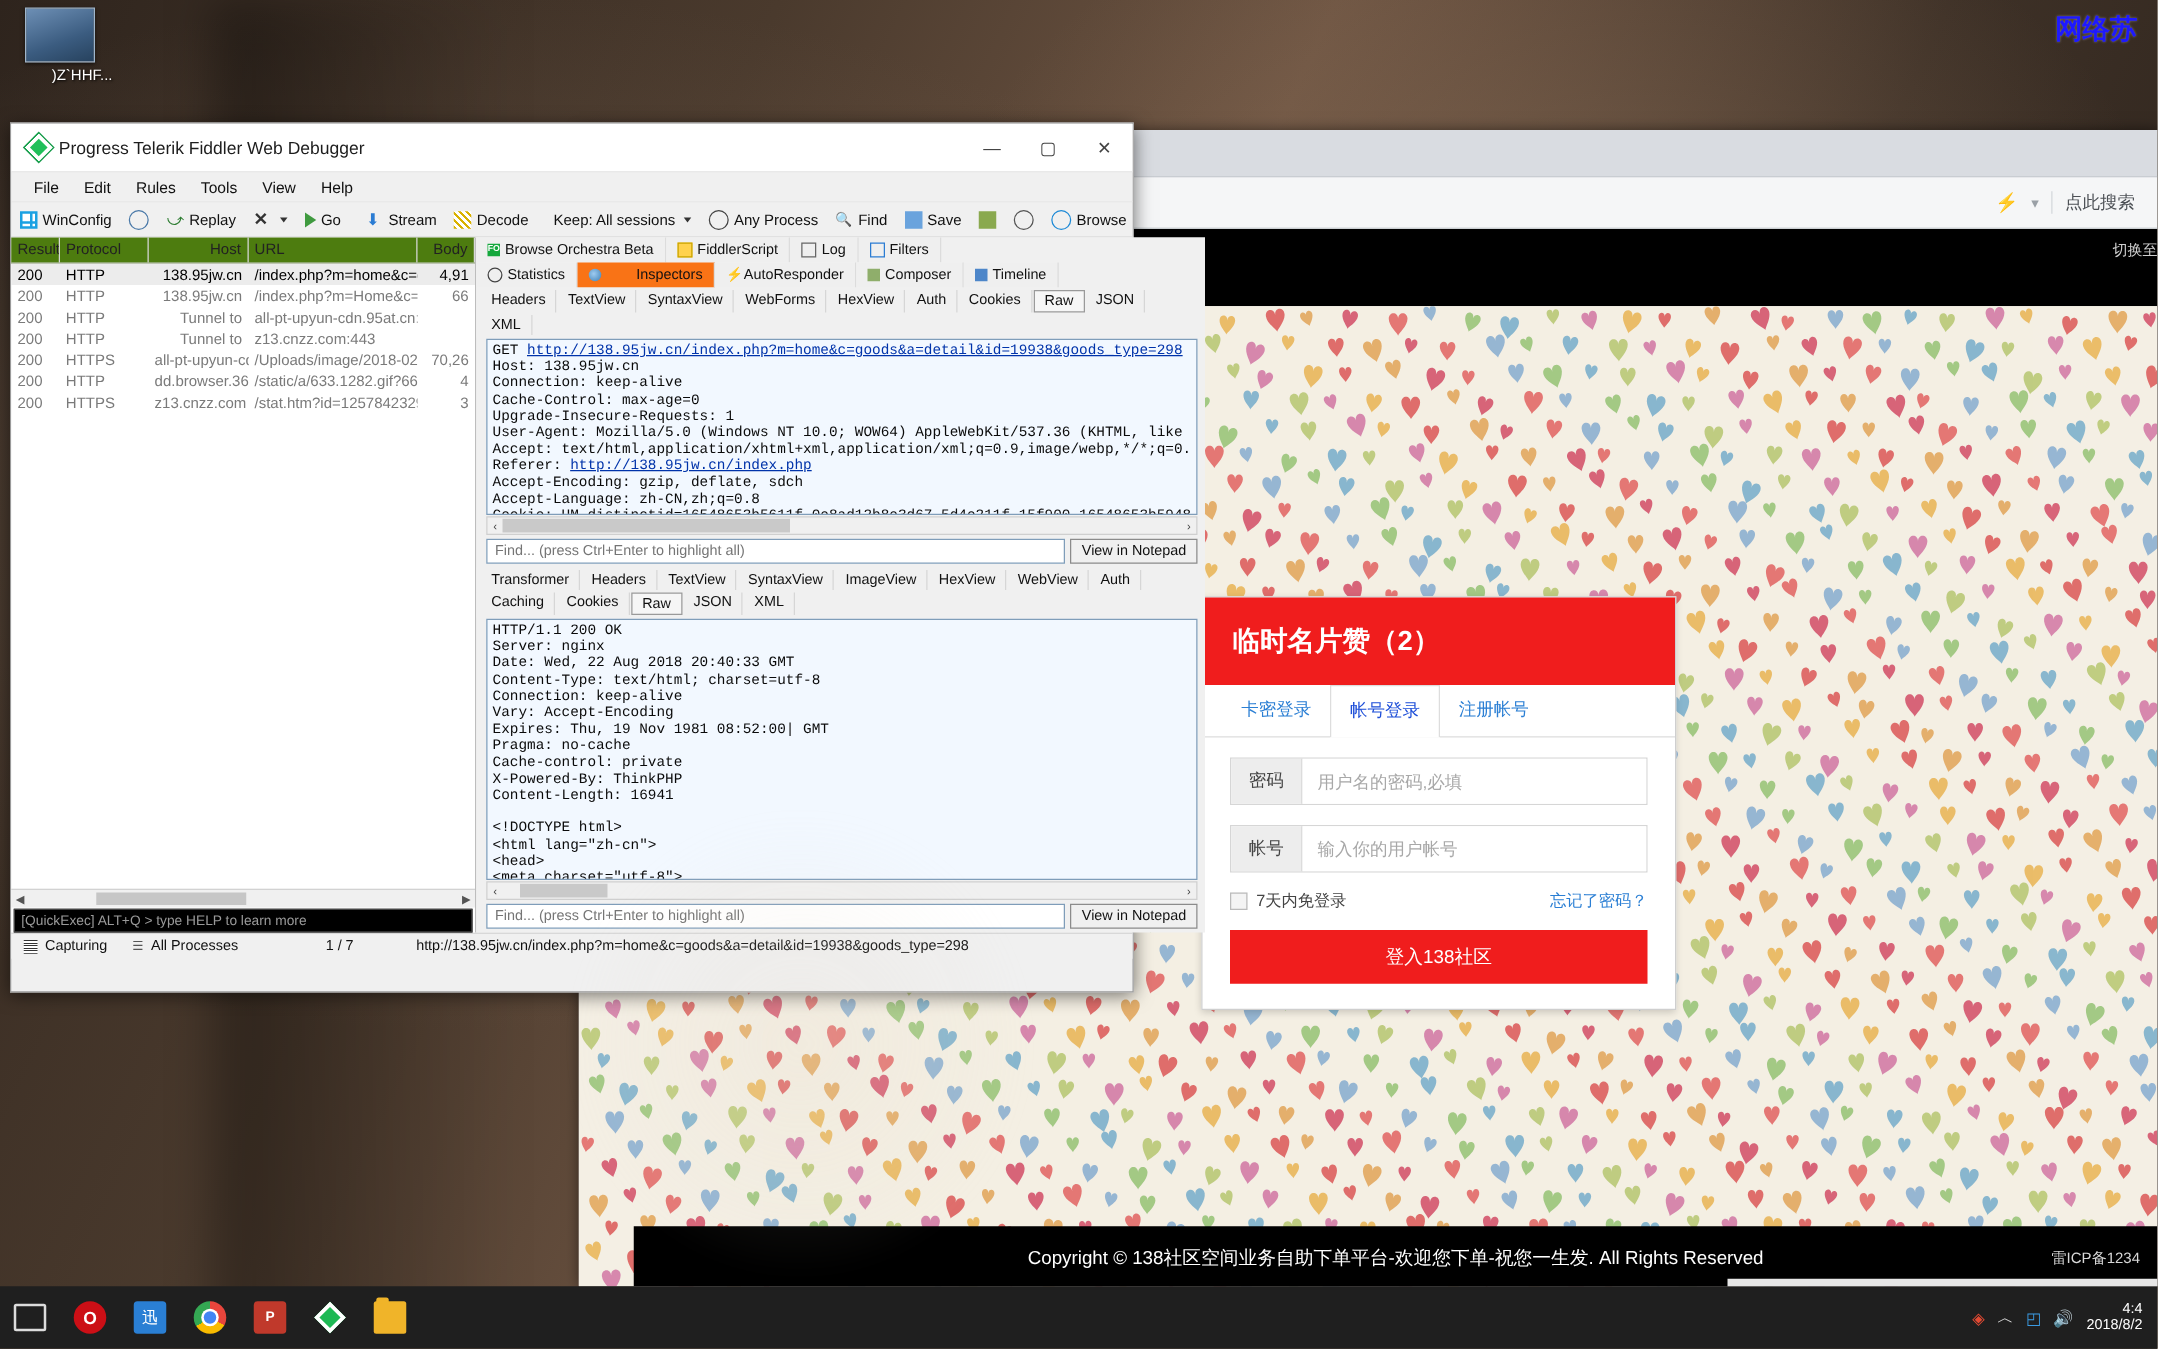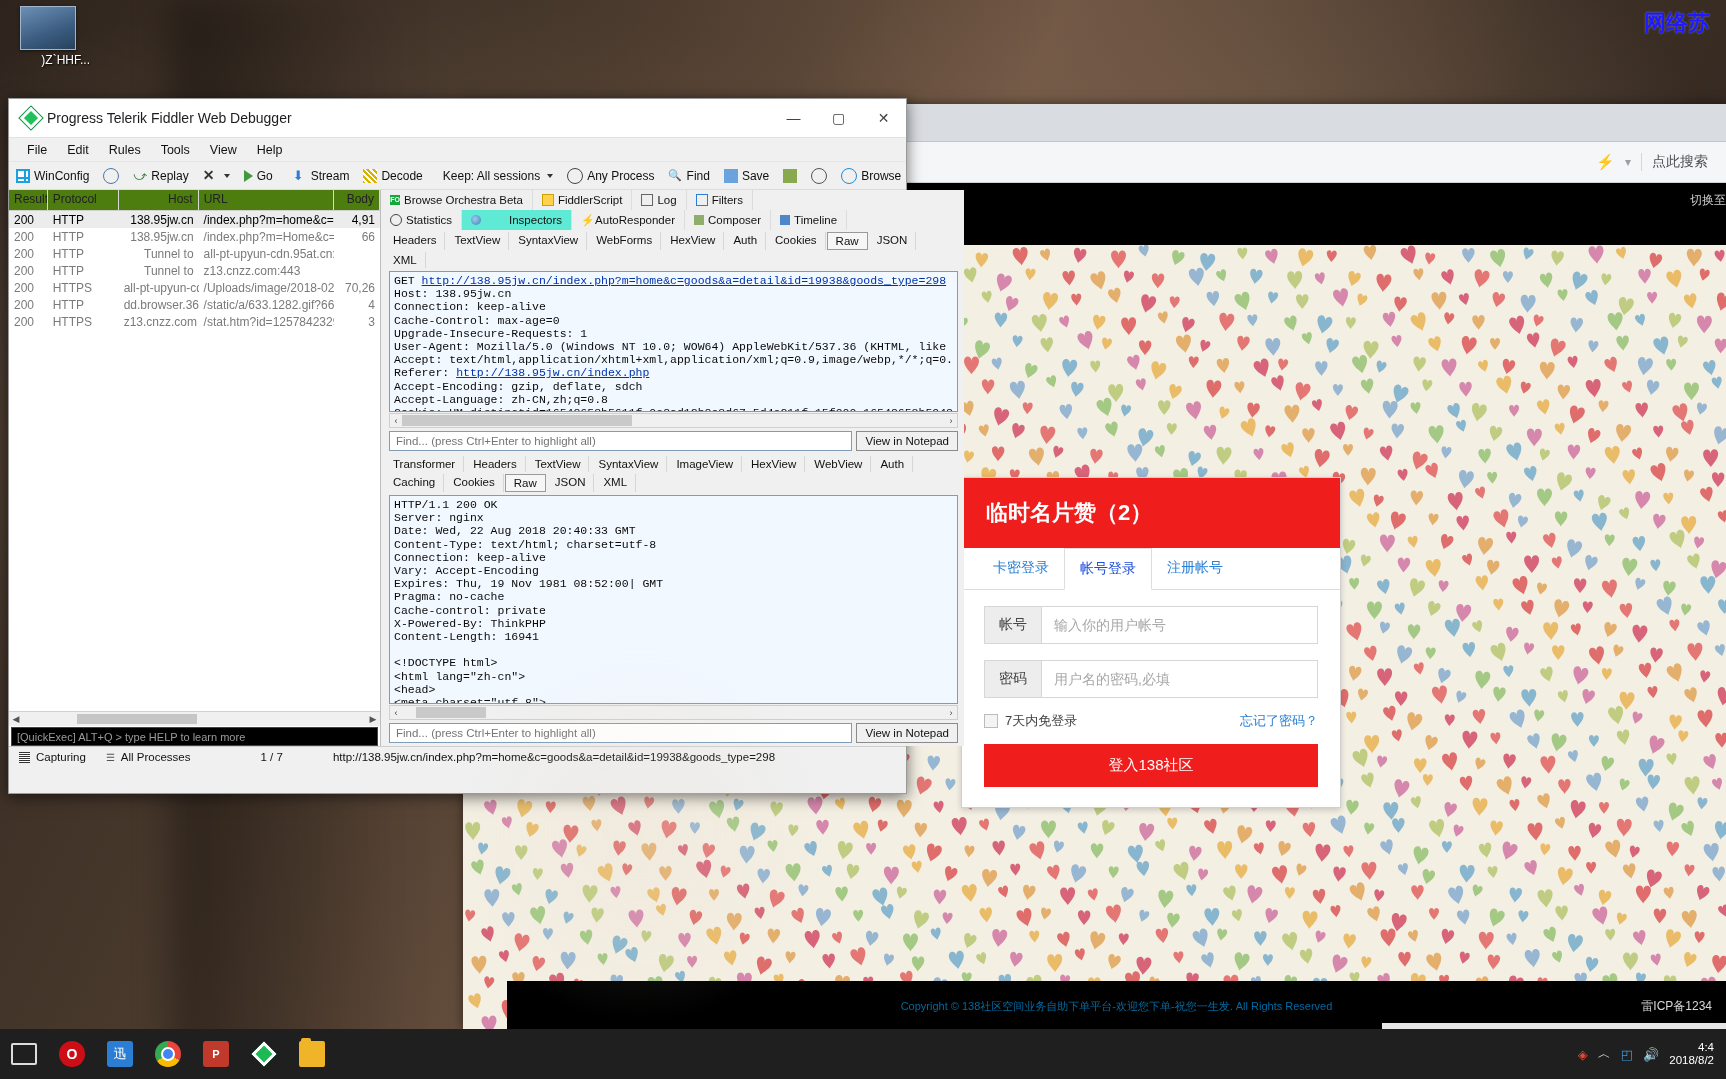--- a/index.html
+++ b/index.html
@@ -62,22 +62,22 @@
     display:flex;align-items:center;justify-content:center;border-right:1px solid #d6d6d6;padding:9px 0;}
   .lfield input{flex:1;border:0;outline:0;padding:10px 12px;font-size:14px;color:#333;
     font-family:"Liberation Sans",sans-serif;background:#fff;}
   .lfield input::placeholder{color:#a8a8a8;}
   #login-row{display:flex;align-items:center;justify-content:space-between;margin:14px 22px 0;}
   #login-row .chk{display:flex;align-items:center;gap:7px;font-size:13px;color:#444;}
   #login-row .box{width:12px;height:12px;border:1px solid #bbb;background:#f4f4f4;display:inline-block;}
   #login-row a{font-size:13px;color:#2b7fd4;text-decoration:none;}
   #login-btn{margin:14px 22px 20px;background:#f01d1d;color:#fff;text-align:center;padding:12px 0;
     font-size:15px;border:0;width:calc(100% - 44px);cursor:pointer;font-family:"Liberation Sans",sans-serif;}
-  #site-footer{position:absolute;left:0;right:0;bottom:0;height:50px;background:#000;color:#0369a1;
-    display:flex;align-items:center;justify-content:center;font-size:11px;margin-left:44px;}
+  #site-footer{position:absolute;left:0;right:0;bottom:0;height:50px;background:#000;color:#ffffff;
+    display:flex;align-items:center;justify-content:center;font-size:15px;margin-left:44px;}
   #icp{position:absolute;right:14px;bottom:16px;color:#d8d8d8;font-size:12px;}
 
   
   #fiddler{position:absolute;left:8px;top:98px;width:897px;height:694px;background:#f0f0f0;
     border:1px solid #9a9a9a;box-shadow:0 3px 14px rgba(0,0,0,.55);
     font-family:"Liberation Sans",sans-serif;font-size:12px;color:#1d1d1d;}
   #fd-title{height:38px;background:#fff;display:flex;align-items:center;position:relative;
     border-bottom:1px solid #e2e2e2;}
   #fd-logo{width:16px;height:16px;margin:0 8px 0 14px;background:#20c05a;transform:rotate(45deg);
     box-shadow:inset 0 0 0 3px #fff, 0 0 0 1px #17994a;}
@@ -127,21 +127,21 @@
   #left-scroll .arr{width:14px;text-align:center;color:#555;font-size:9px;}
   #left-scroll .track{flex:1;height:12px;background:#f0f0f0;position:relative;}
   #left-scroll .thumb{position:absolute;left:54px;top:1px;width:120px;height:10px;background:#c6c6c6;}
   #quickexec{height:17px;background:#000;color:#9a9a9a;font-size:11px;display:flex;align-items:center;
      padding-left:5px;border:1px solid #444;margin:1px 2px 0 2px;}
 
   #fd-right{flex:1;background:#f0f0f0;display:flex;flex-direction:column;position:relative;}
   .rtabrow{display:flex;align-items:stretch;height:20px;background:#f0f0f0;}
   .rtab{display:flex;align-items:center;gap:4px;padding:0 9px;font-size:11.5px;color:#111;
      border-right:1px solid #dcdcdc;background:#efefef;white-space:nowrap;}
-  .rtab.active{background:#5eead4;gap:28px;}
+  .rtab.active{background:#f97316;gap:28px;}
   .sq{width:10px;height:10px;display:inline-block;}
   .sq-fo{background:#14a83c;color:#fff;font-size:7px;text-align:center;line-height:10px;font-weight:bold;}
   .sq-fs{background:#ffd24d;border:1px solid #c9a400;}
   .sq-log{border:1.3px solid #666;}
   .sq-filters{border:1.3px solid #2b7cd3;}
   .sq-stats{border:1.3px solid #444;border-radius:50%;}
   .sq-insp{background:radial-gradient(circle at 40% 40%,#9ecbf0,#3d7fb5);border-radius:50%;}
   .sq-auto{color:#e8a200;font-size:11px;line-height:10px;}
   .sq-comp{background:#8fae6b;}
   .sq-time{background:#4d86c9;}
@@ -4551,26 +4551,26 @@
         </svg>
 
         <div id="login-card">
           <div id="login-head">临时名片赞（2）</div>
           <div id="login-tabs">
             <div class="ltab">卡密登录</div>
             <div class="ltab active">帐号登录</div>
             <div class="ltab">注册帐号</div>
           </div>
           <div class="lfield">
+            <div class="lab">密码</div>
+            <input type="text" placeholder="用户名的密码,必填" style="">
+          </div>
+          <div class="lfield">
             <div class="lab">帐号</div>
             <input type="text" placeholder="输入你的用户帐号" style="">
-          </div>
-          <div class="lfield">
-            <div class="lab">密码</div>
-            <input type="text" placeholder="用户名的密码,必填" style="">
           </div>
           <div id="login-row">
             <label class="chk">
               <span class="box"></span>
               <span>7天内免登录</span>
             </label>
             <a href="#">忘记了密码？</a>
           </div>
           <button id="login-btn">登入138社区</button>
         </div>

